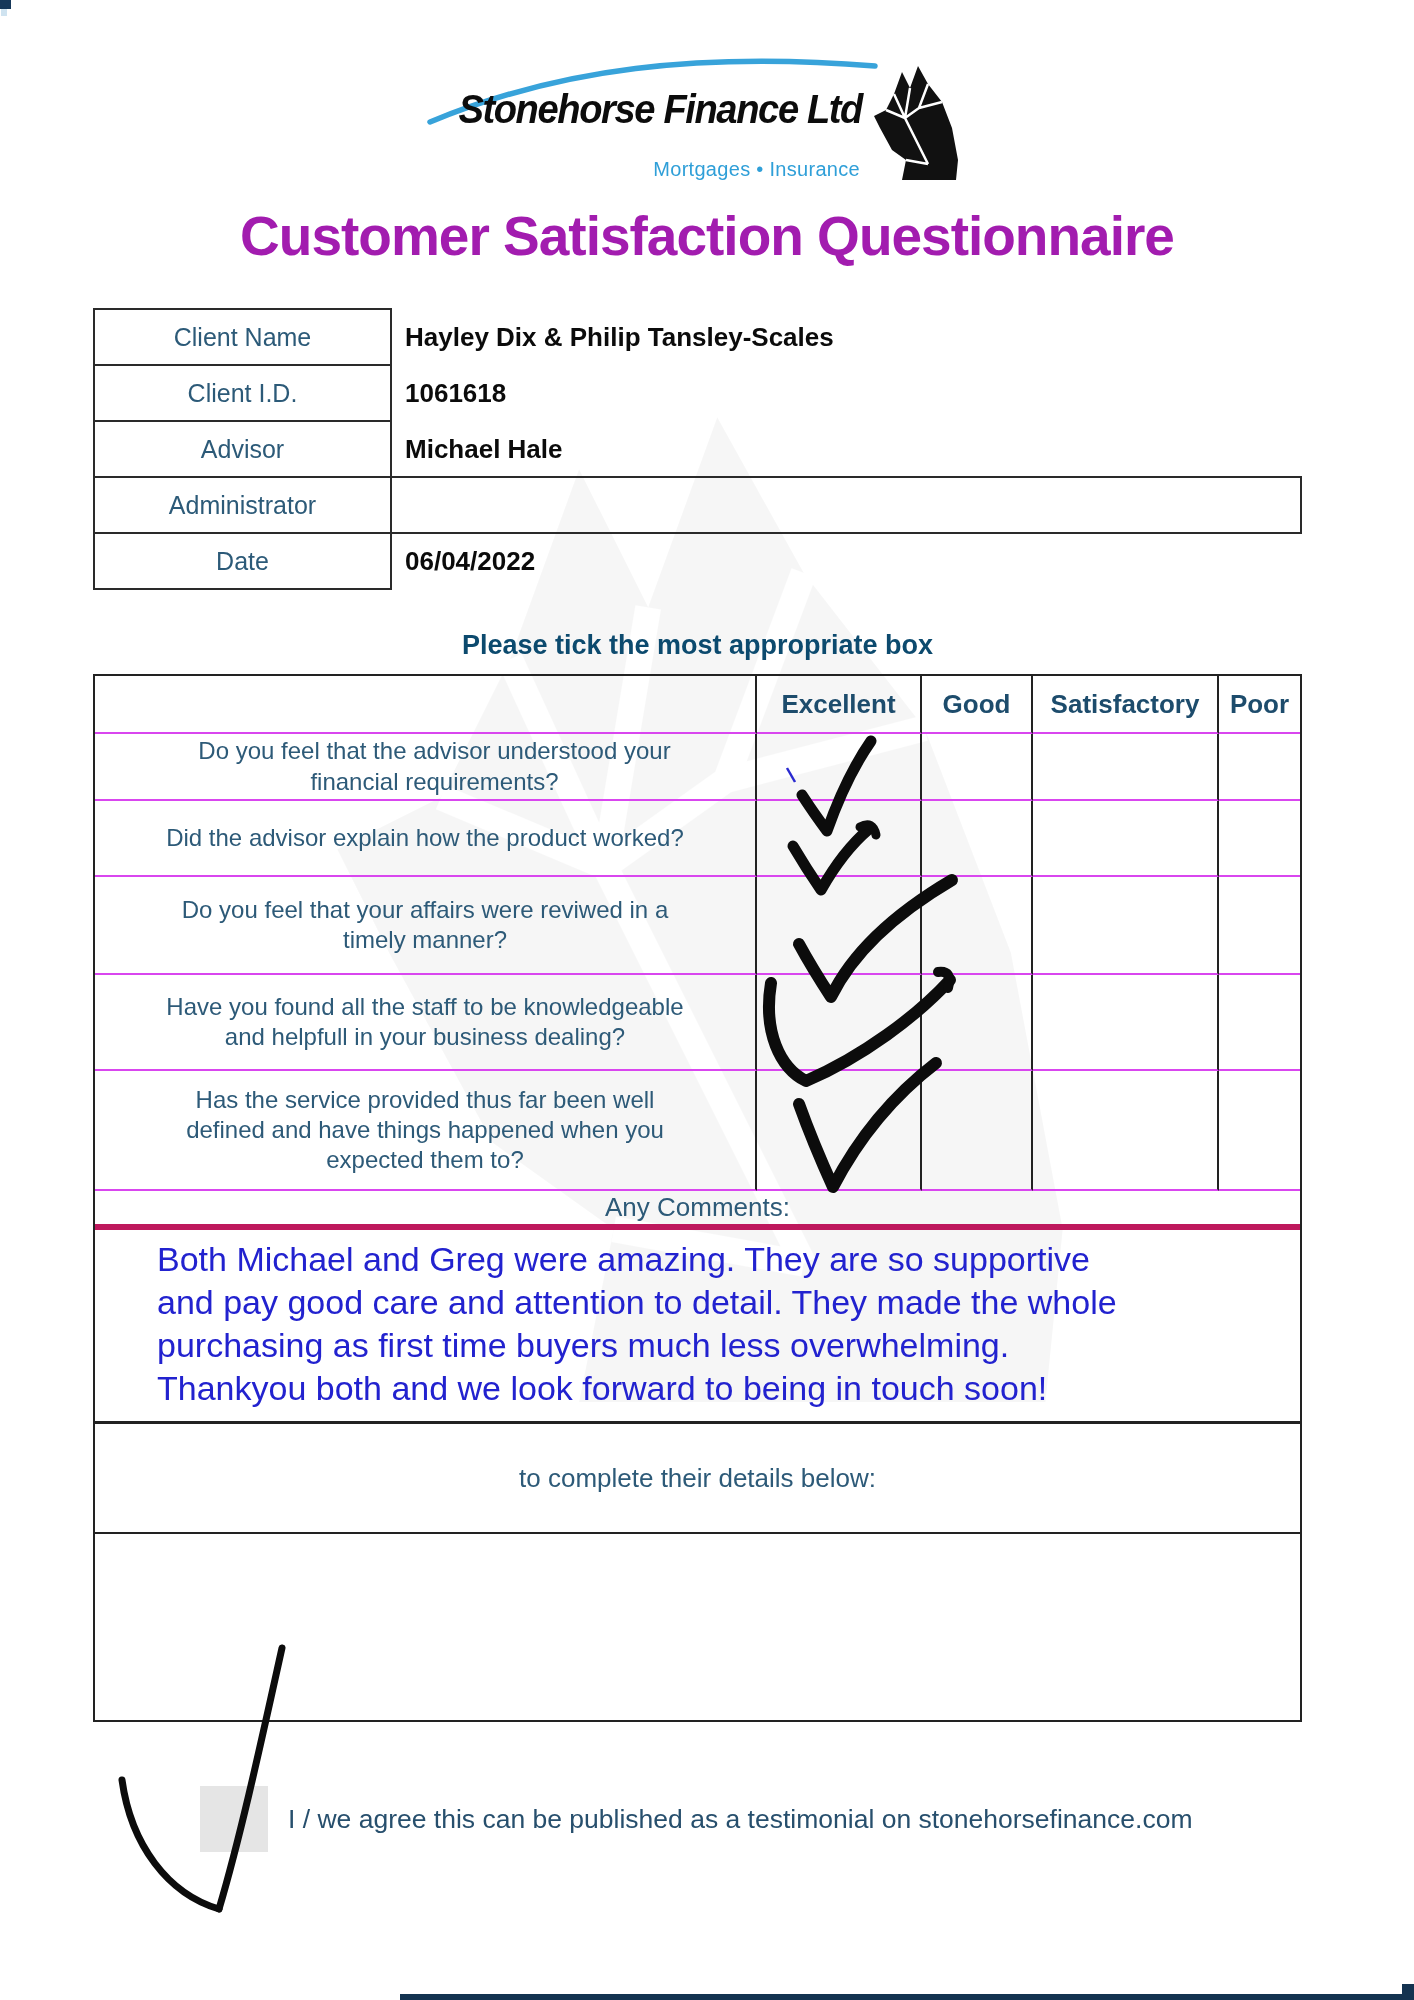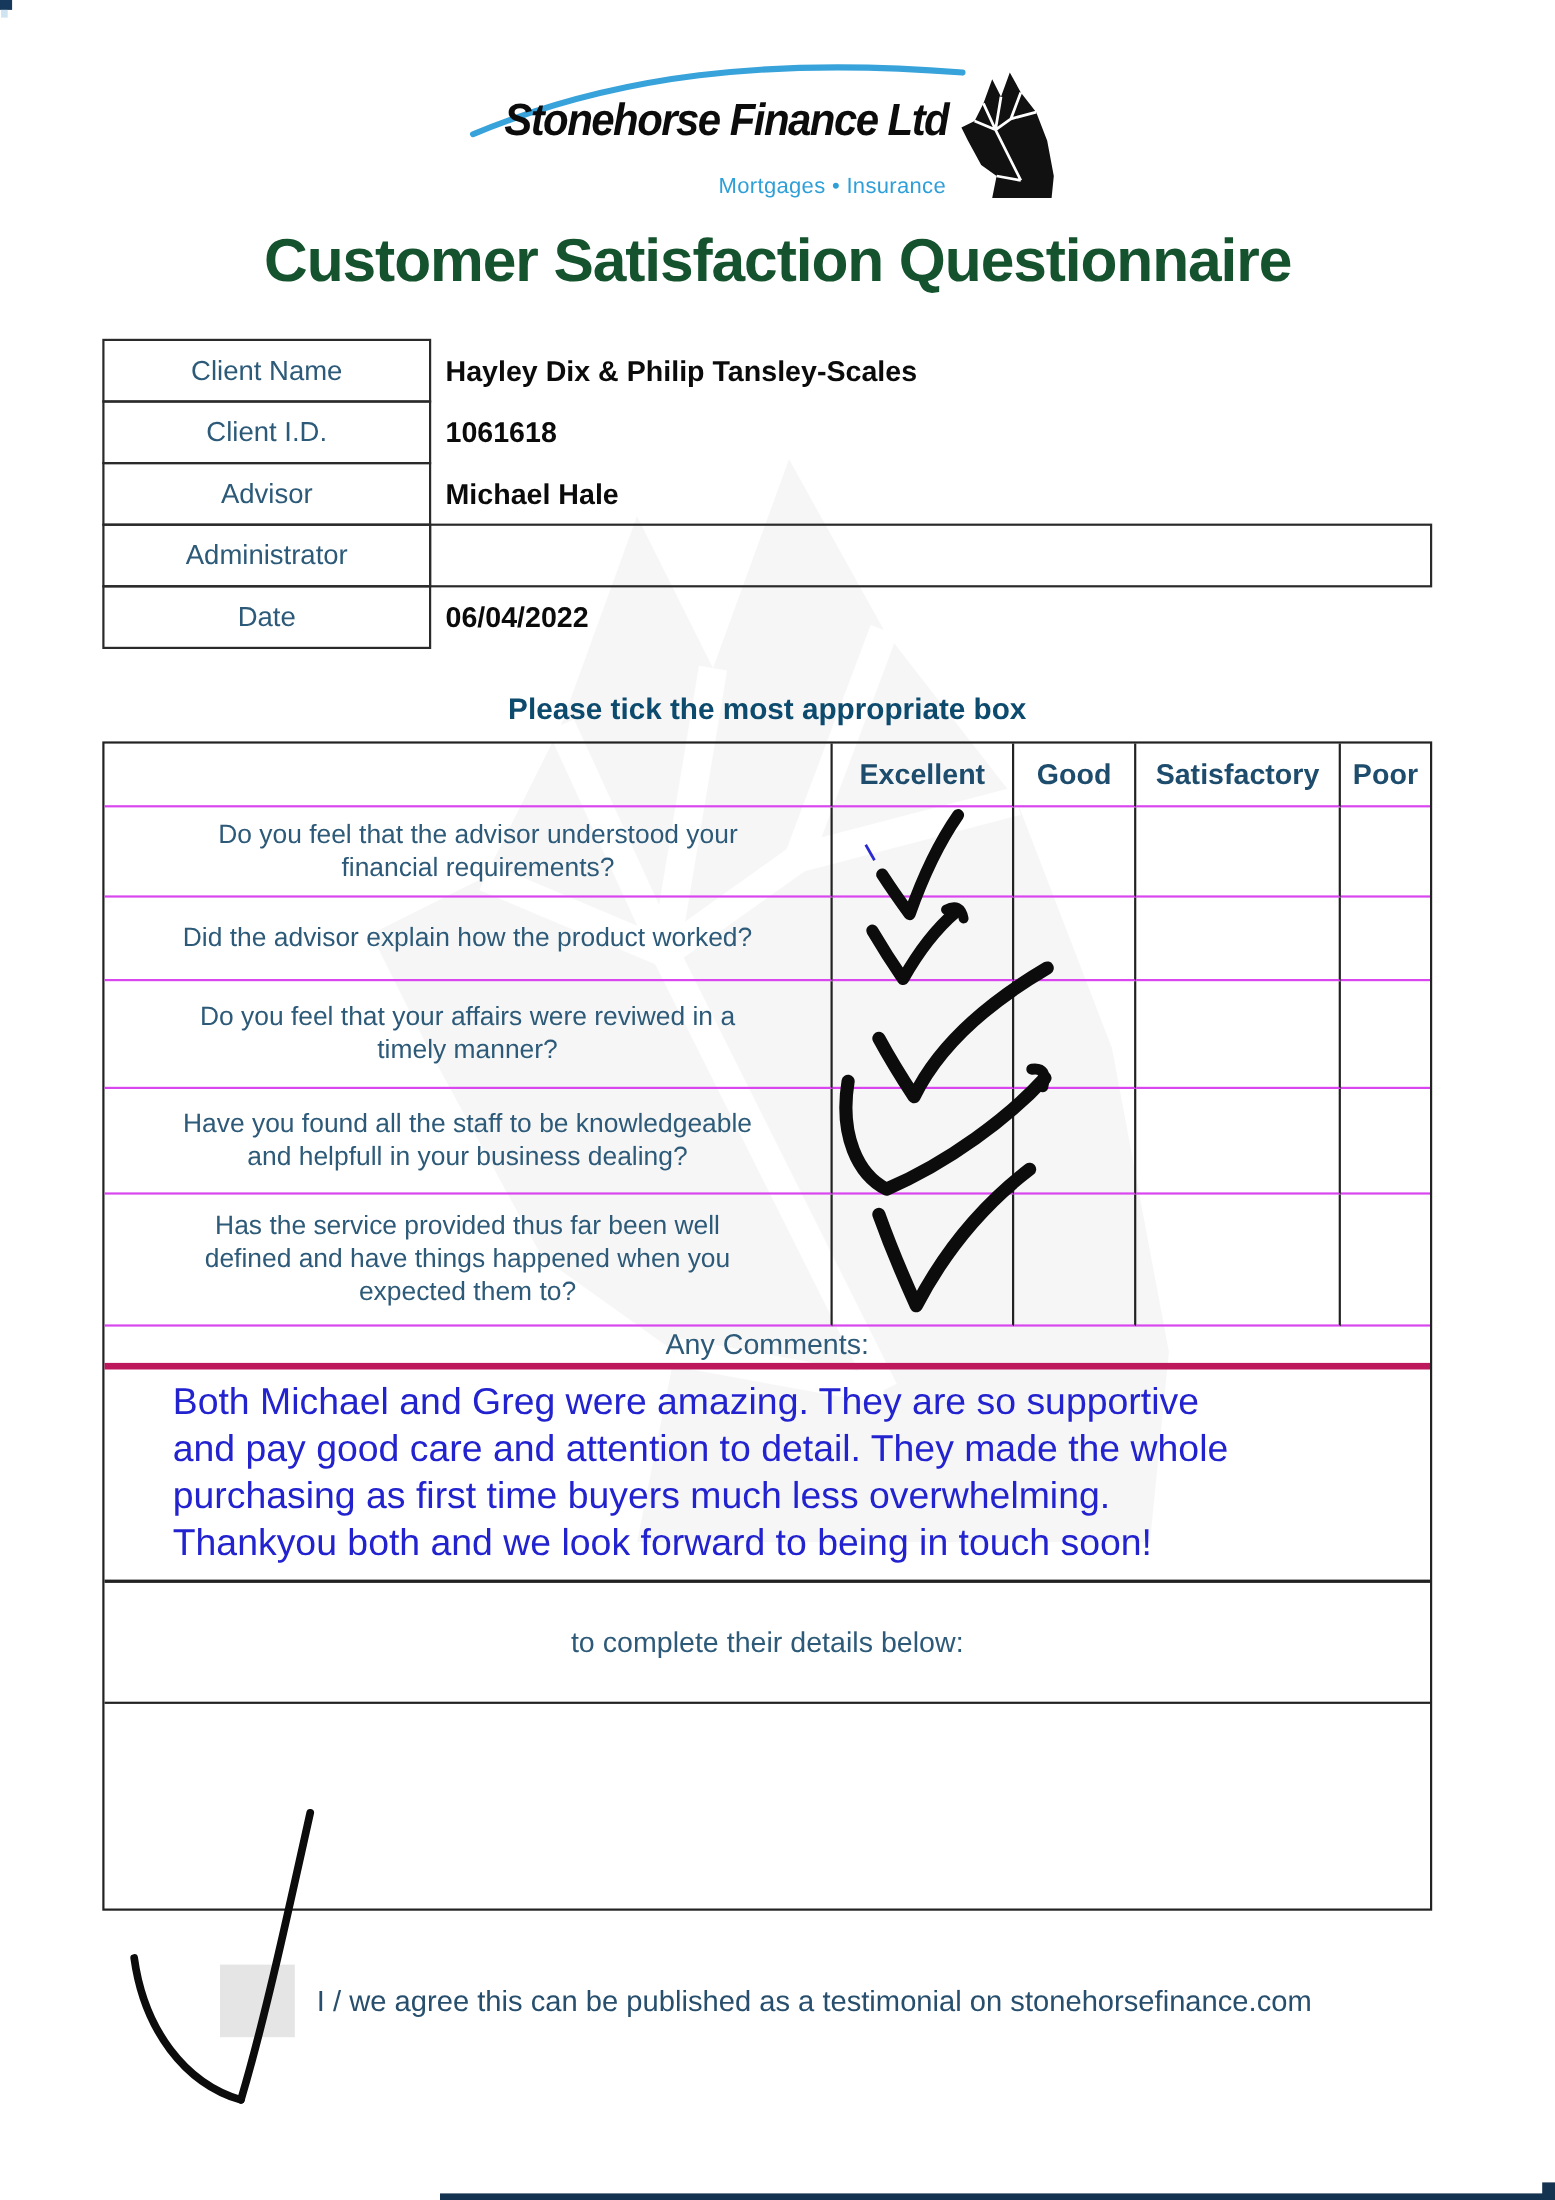--- a/index.html
+++ b/index.html
@@ -20,21 +20,21 @@
     position:absolute;left:400px;top:86px;width:462px;text-align:right;
     font-size:41px;font-weight:700;font-style:italic;color:#0c0c0c;
     letter-spacing:-1.5px;transform:scaleX(.93);transform-origin:right center;white-space:nowrap;
   }
   .tagline{position:absolute;left:560px;top:158px;width:300px;text-align:right;
     font-size:20px;color:#2f9fd8;letter-spacing:.3px;}
   .horse{position:absolute;left:872px;top:64px;}
   
   .doc-title{
     position:absolute;left:0;top:204px;width:100%;text-align:center;
-    font-size:55px;font-weight:700;color:#14532d;letter-spacing:-1px;
+    font-size:55px;font-weight:700;color:#a21caf;letter-spacing:-1px;
   }
   
   .info-table{position:absolute;left:93px;top:308px;width:1209px;}
   .info-row{position:relative;height:58px;}
   .info-row + .info-row{margin-top:-2px;}
   .label-cell{
     width:299px;height:100%;box-sizing:border-box;border:2px solid #2a2a2a;
     display:flex;align-items:center;justify-content:center;
     color:#2c5a78;font-size:25px;background:transparent;
   }
@@ -56,21 +56,21 @@
     position:absolute;left:93px;top:674px;width:1209px;box-sizing:border-box;
     border:2px solid #222;
   }
   .rating-grid{display:grid;grid-template-columns:662px 165px 111px 186px 81px;}
   .cell{box-sizing:border-box;border-right:2px solid #222;border-bottom:2px solid #d946ef;
     display:flex;align-items:center;justify-content:center;}
   .cell.last-col{border-right:none;}
   .hdr{font-size:26px;font-weight:700;color:#1d4c6c;}
   .q-cell{font-size:24px;color:#2d5a78;line-height:1.26;text-align:center;}
   .q-cell span{display:inline-block;max-width:530px;}
-  .h-58{height:58px;} .h-82{height:82px;padding-left:19px;} .h-76{height:76px;}
+  .h-58{height:58px;} .h-82{height:67px;padding-left:19px;} .h-76{height:76px;}
   .h-98{height:98px;} .h-96{height:96px;} .h-120{height:120px;}
   .comments-label-row{
     height:39px;box-sizing:border-box;border-bottom:6px solid #be185d;
     display:flex;align-items:center;justify-content:center;
     font-size:26px;color:#2d5a78;
   }
   .comments-box{
     height:194px;box-sizing:border-box;border-bottom:3px solid #222;
     padding:8px 0 0 62px;
   }

